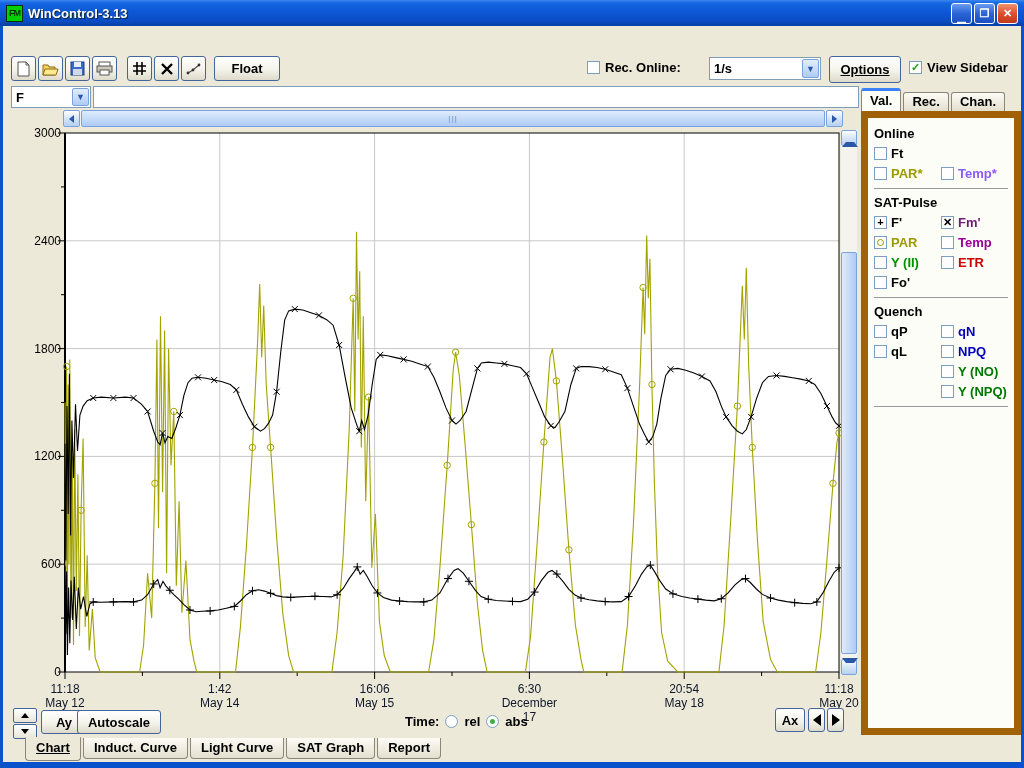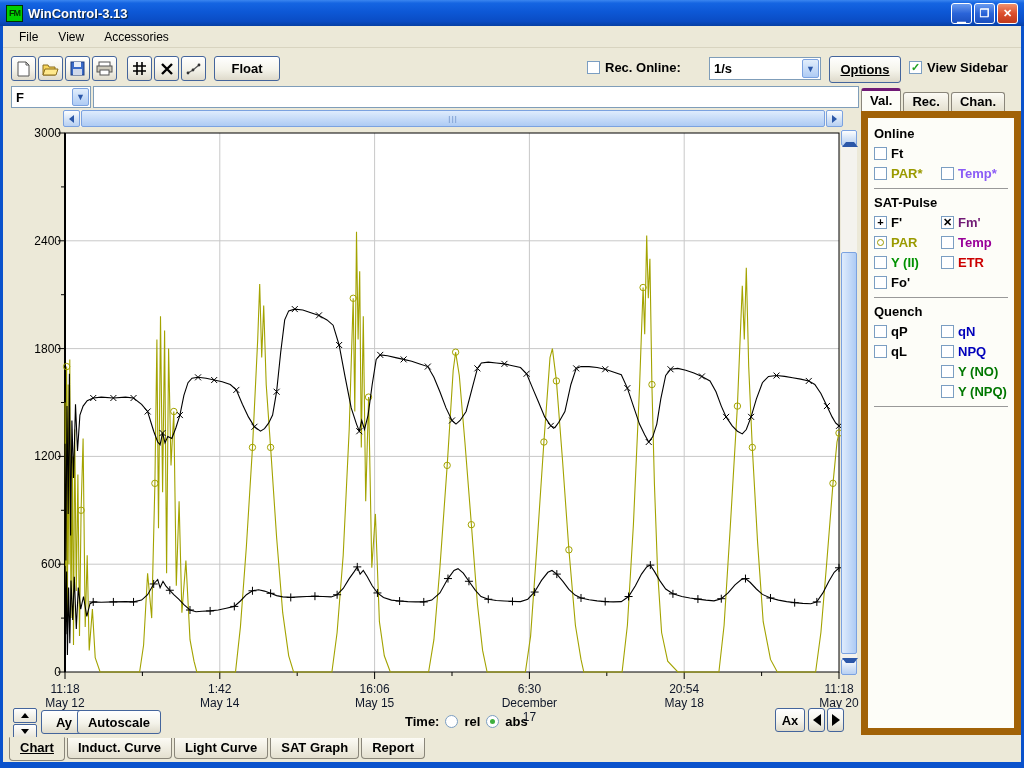--- a/index.html
+++ b/index.html
@@ -78,30 +78,30 @@
   .spin-btn { position:absolute; left:4px; width:24px; height:15px; border:1px solid #44659c; border-radius:2px;
     background:linear-gradient(180deg,#ffffff,#e8e5d8); display:flex; align-items:center; justify-content:center; }
   .radio { width:13px; height:13px; border:1px solid #7b9ec2; border-radius:50%; background:#fff; display:inline-flex; align-items:center; justify-content:center; }
   .radio .dot { width:5px; height:5px; border-radius:50%; background:#3faf3f; }
 
   
   .sidebar { position:absolute; left:858px; top:88px; width:162px; height:648px; }
   .side-tabs { position:absolute; left:0; top:0; width:162px; height:23px; display:flex; align-items:flex-end; }
   .side-tab { border:1px solid #8a867a; border-bottom:none; border-radius:3px 3px 0 0; background:linear-gradient(180deg,#fcfbf5,#e4e0cf);
     font-weight:bold; font-size:13px; padding:1px 8px 2px 8px; height:19px; margin-right:2px; }
-  .side-tab.active { background:#fdfdf8; border-top:3px solid #701a75; height:23px; padding-top:2px; }
+  .side-tab.active { background:#fdfdf8; border-top:3px solid #3b82f6; height:23px; padding-top:2px; }
   .side-panel { position:absolute; left:0; top:23px; width:160px; height:624px; background:#fdfdf8; border:7px solid #a16207; padding:5px 6px; }
   .section-title { font-weight:bold; font-size:13px; margin:3px 0 5px 0; }
   .cb-row { display:flex; margin-bottom:5px; }
   .cb-cell { width:70px; display:flex; align-items:center; gap:4px; }
   .cb-cell .cb-label { font-weight:bold; font-size:13px; }
   .sep { border-top:1px solid #999; margin:7px 0 6px 0; }
 
   
-  .bottom-tabs { position:absolute; left:0; top:738px; width:1018px; height:23px; display:flex; align-items:flex-start; padding-left:6px; }
+  .bottom-tabs { position:absolute; left:0; top:738px; width:1018px; height:23px; display:flex; align-items:flex-start; padding-left:22px; }
   .b-tab { border:1px solid #8a867a; border-top:none; border-radius:0 0 4px 4px; background:linear-gradient(0deg,#e4e0cf,#fcfbf5);
     font-weight:bold; font-size:13px; padding:2px 10px 3px 10px; margin-right:2px; margin-top:0; }
   .b-tab.active { background:#ece9d8; border-top:1px solid #ece9d8; margin-top:-1px; padding-bottom:5px; text-decoration:underline; }
 </style>
 </head>
 <body>
 
 <div id="app">
 
   <div class="titlebar">
@@ -115,25 +115,20 @@
         </div>
       <div class="winbtn">
           <span class="glyph">❐</span>
         </div>
       <div class="winbtn close">
           <span class="glyph">✕</span>
         </div>
     </div>
   </div>
 
-  <div class="menubar" id="menubar">
-      <span class="menu-item">File</span>
-      <span class="menu-item">View</span>
-      <span class="menu-item">Accessories</span>
-    </div>
 
   <div class="toolbar">
     <div class="tool-btn" style="left:8px;">
       <svg width="15" height="16">
           <path d="M2 1 h8 l3 3 v11 h-11 z" fill="#fff" stroke="#555"></path>
           <path d="M10 1 v3 h3" fill="none" stroke="#555"></path>
         </svg>
     </div>
     <div class="tool-btn" style="left:35px;">
       <svg width="17" height="14">

